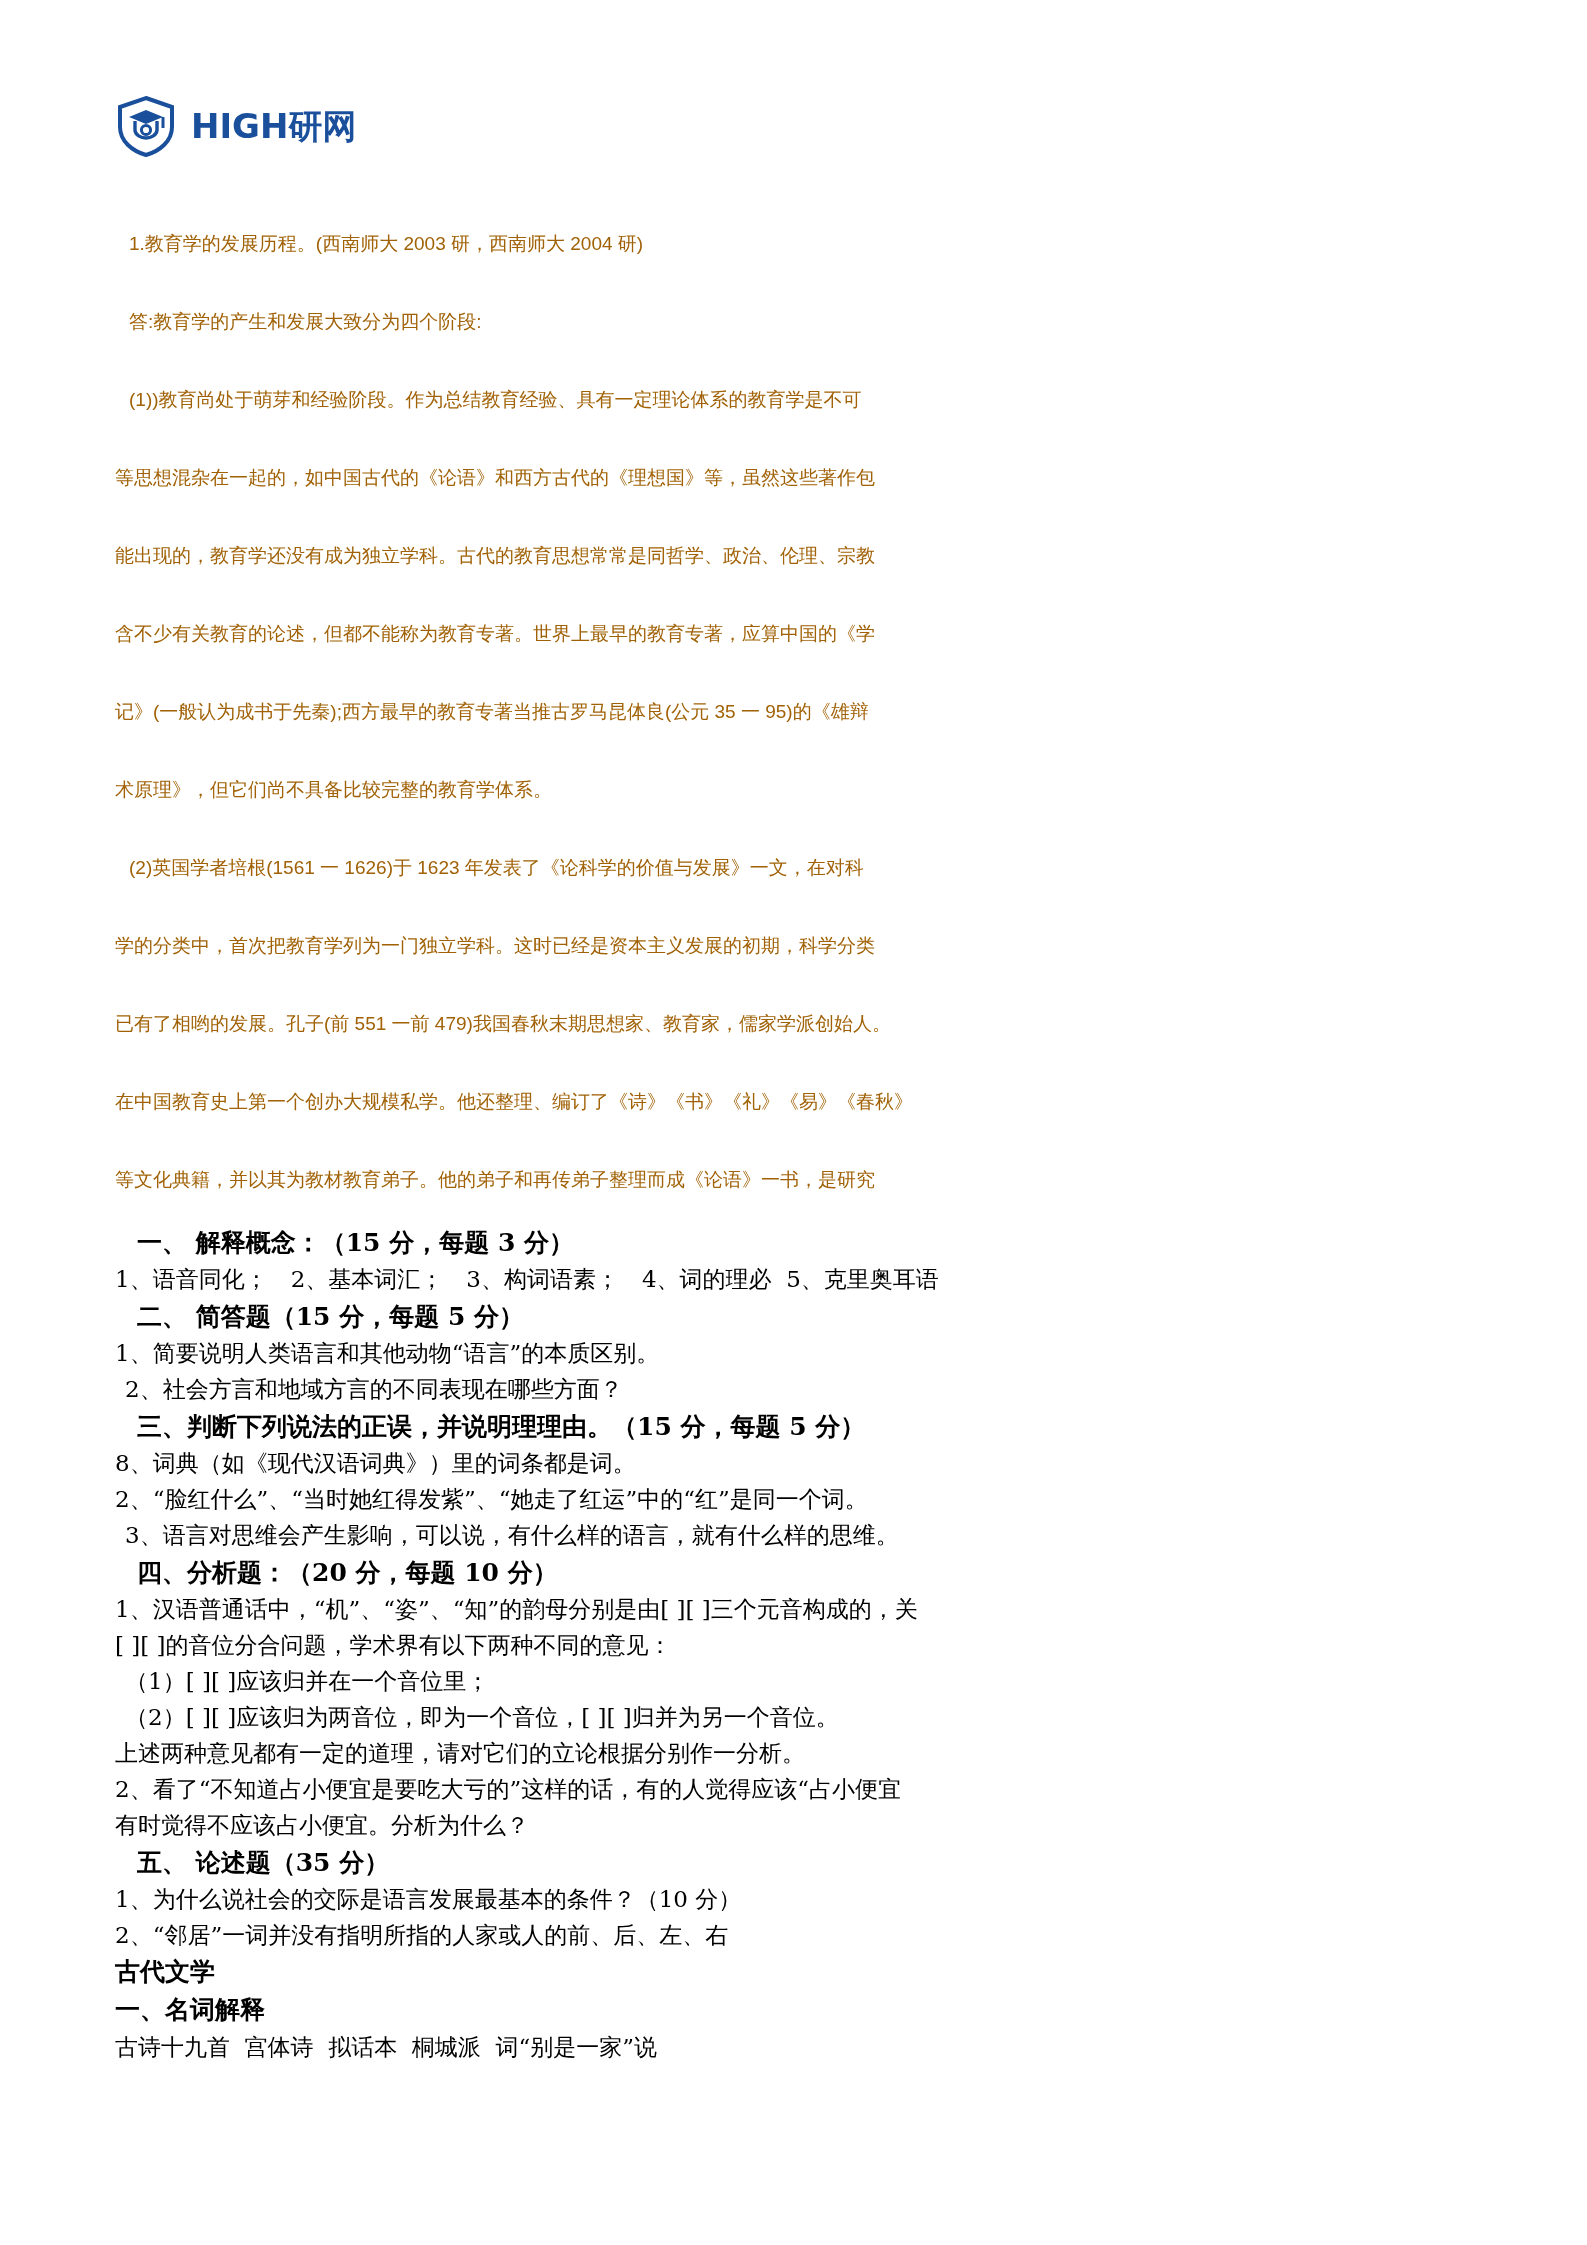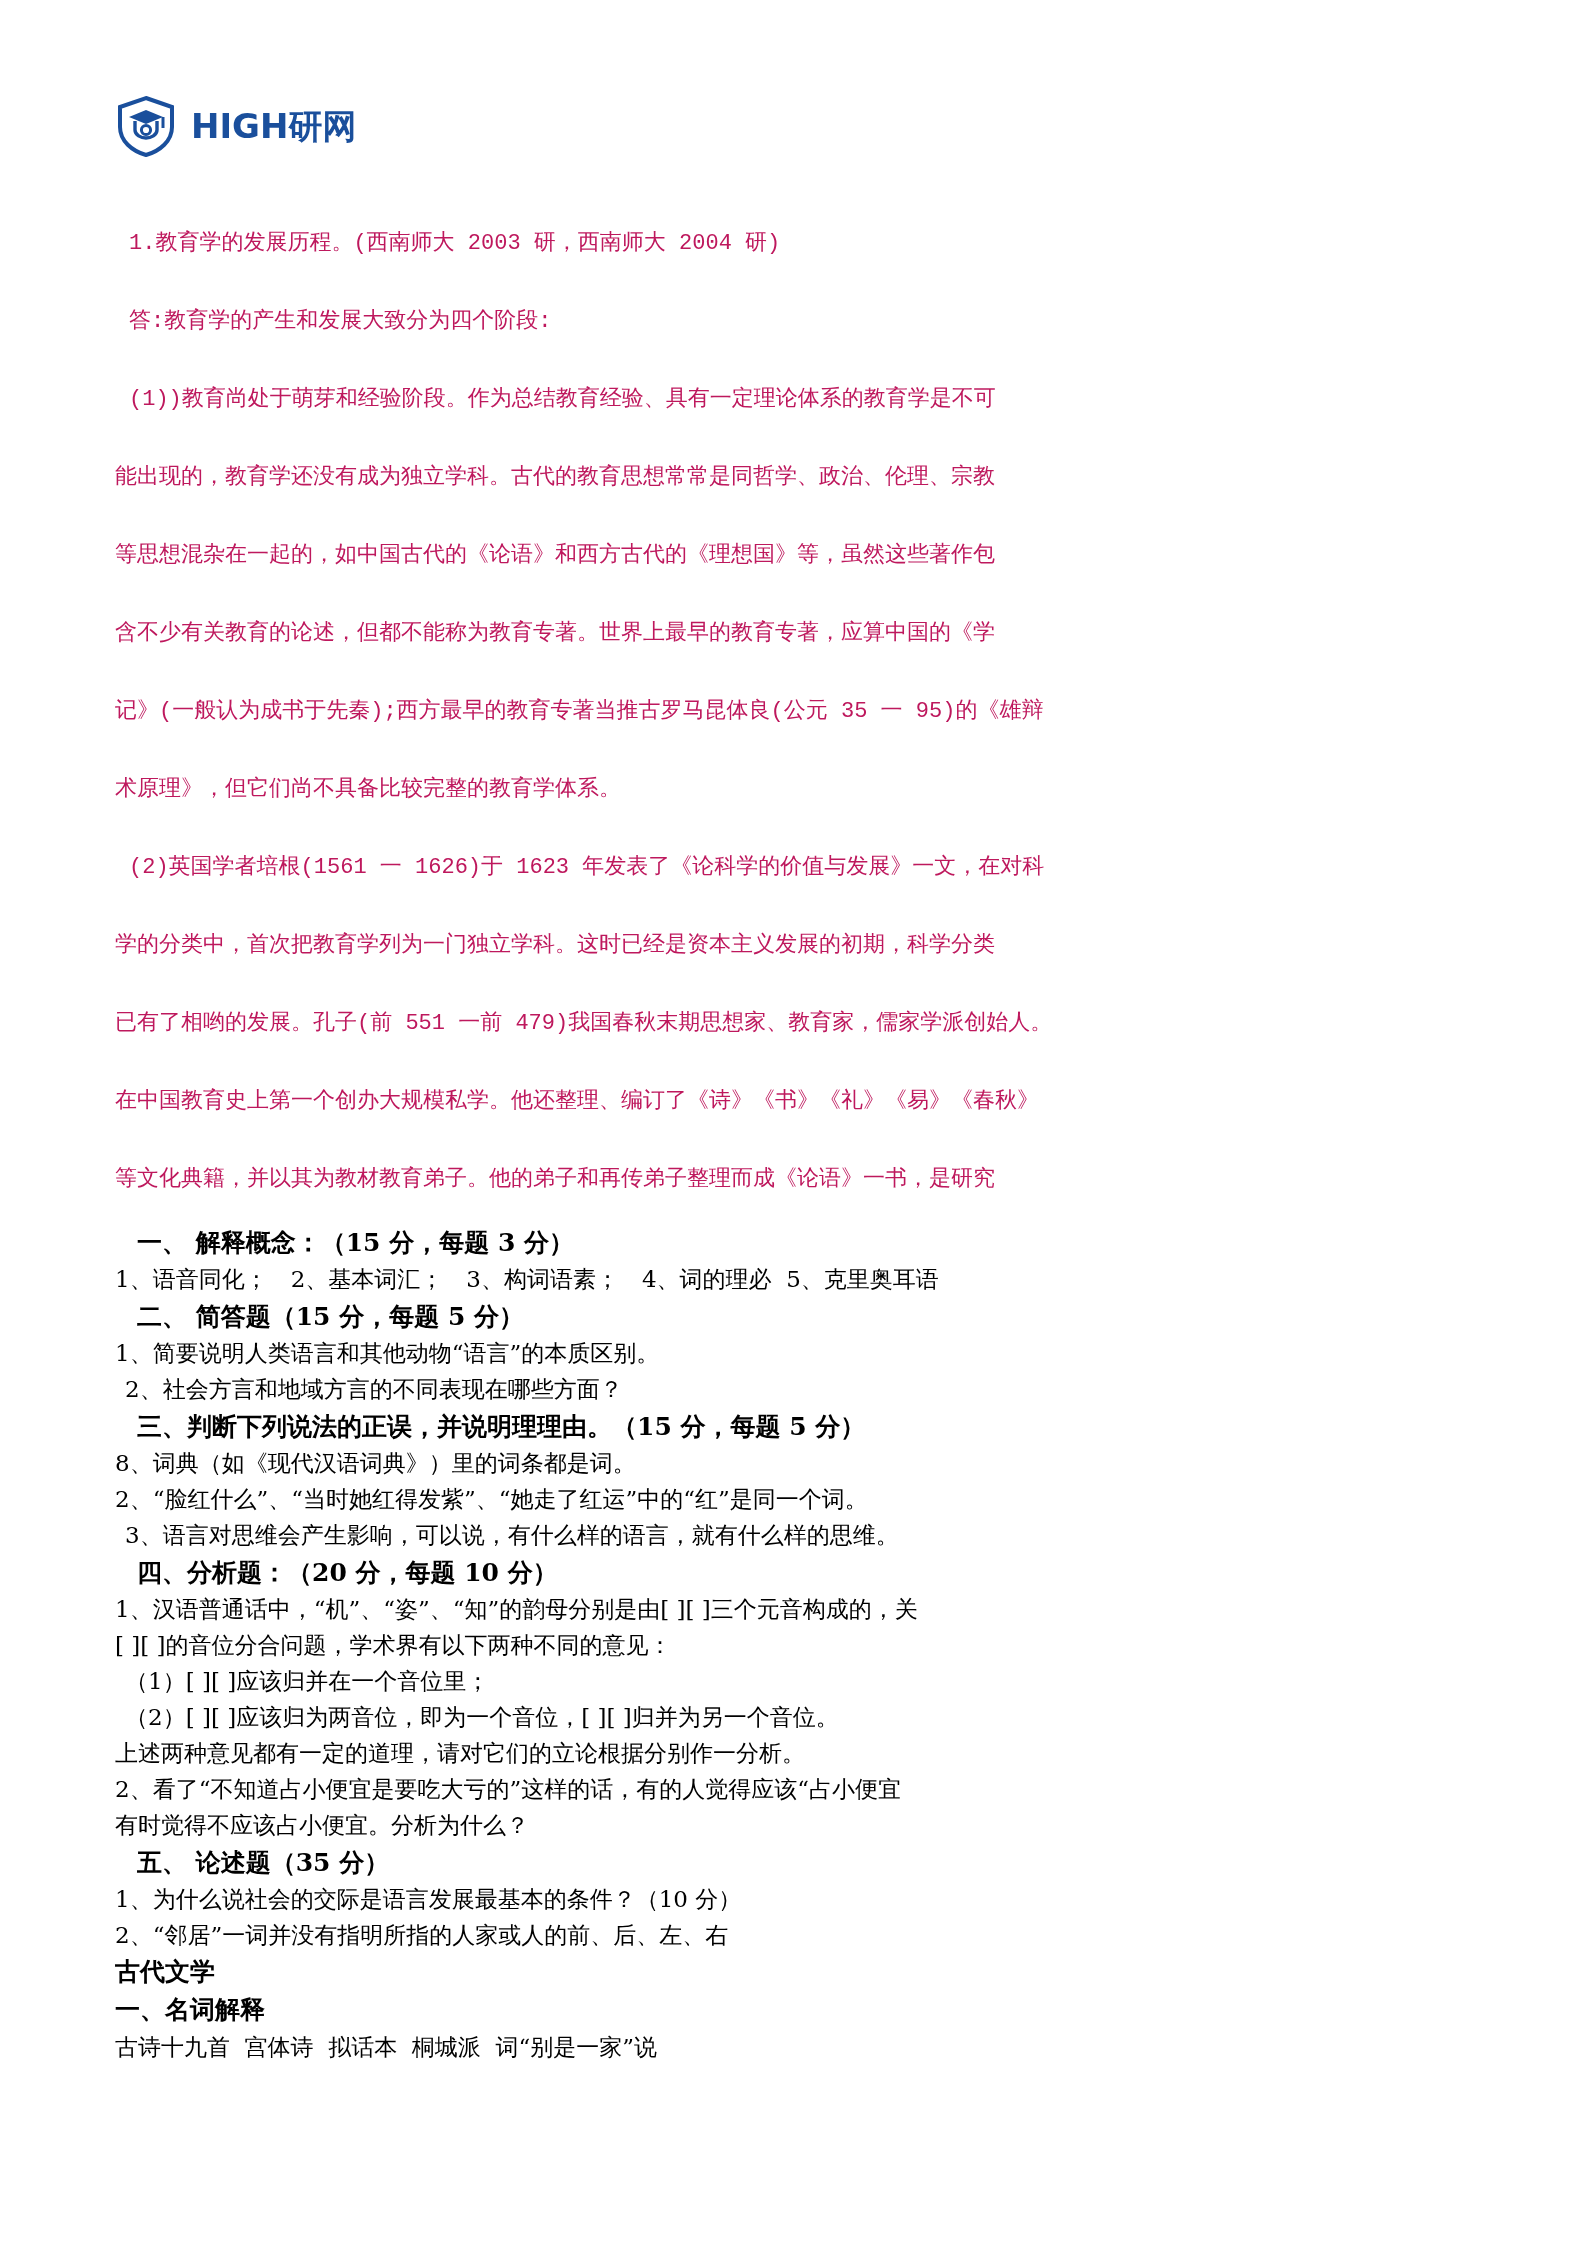--- a/index.html
+++ b/index.html
@@ -36,23 +36,23 @@
   .logo-text {
     font-family: "DejaVu Sans", sans-serif;
     font-weight: bold;
     font-size: 34px;
     color: #1a4f9c;
     letter-spacing: 0px;
     line-height: 1;
   }
   
   .flow {
-    font-family: Liberation Mono, monospace;
-    font-size: 22px;
-    color: #be185d;
+    font-family: Liberation Sans, sans-serif;
+    font-size: 19px;
+    color: #a16207;
     line-height: 1;
   }
   .flow p {
     margin: 0 0 0 0;
     padding: 0;
     line-height: 78px;
     white-space: pre-wrap;
   }
   .flow p.indent {
     text-indent: 14px;
@@ -101,22 +101,22 @@
         <path d="M48 22 V33" stroke="#1a4f9c" stroke-width="3" fill="none"></path>
       </svg>
     </span>
     <span class="logo-text">HIGH研网</span>
   </div>
 
   <div class="flow">
     <p class="indent">1.教育学的发展历程。(西南师大 2003 研，西南师大 2004 研)</p>
     <p class="indent">答:教育学的产生和发展大致分为四个阶段:</p>
     <p class="indent">(1))教育尚处于萌芽和经验阶段。作为总结教育经验、具有一定理论体系的教育学是不可</p>
+    <p>等思想混杂在一起的，如中国古代的《论语》和西方古代的《理想国》等，虽然这些著作包</p>
     <p>能出现的，教育学还没有成为独立学科。古代的教育思想常常是同哲学、政治、伦理、宗教</p>
-    <p>等思想混杂在一起的，如中国古代的《论语》和西方古代的《理想国》等，虽然这些著作包</p>
     <p>含不少有关教育的论述，但都不能称为教育专著。世界上最早的教育专著，应算中国的《学</p>
     <p>记》(一般认为成书于先秦);西方最早的教育专著当推古罗马昆体良(公元 35 一 95)的《雄辩</p>
     <p>术原理》，但它们尚不具备比较完整的教育学体系。</p>
     <p class="indent">(2)英国学者培根(1561 一 1626)于 1623 年发表了《论科学的价值与发展》一文，在对科</p>
     <p>学的分类中，首次把教育学列为一门独立学科。这时已经是资本主义发展的初期，科学分类</p>
     <p>已有了相哟的发展。孔子(前 551 一前 479)我国春秋末期思想家、教育家，儒家学派创始人。</p>
     <p>在中国教育史上第一个创办大规模私学。他还整理、编订了《诗》《书》《礼》《易》《春秋》</p>
     <p>等文化典籍，并以其为教材教育弟子。他的弟子和再传弟子整理而成《论语》一书，是研究</p>
   </div>
 

